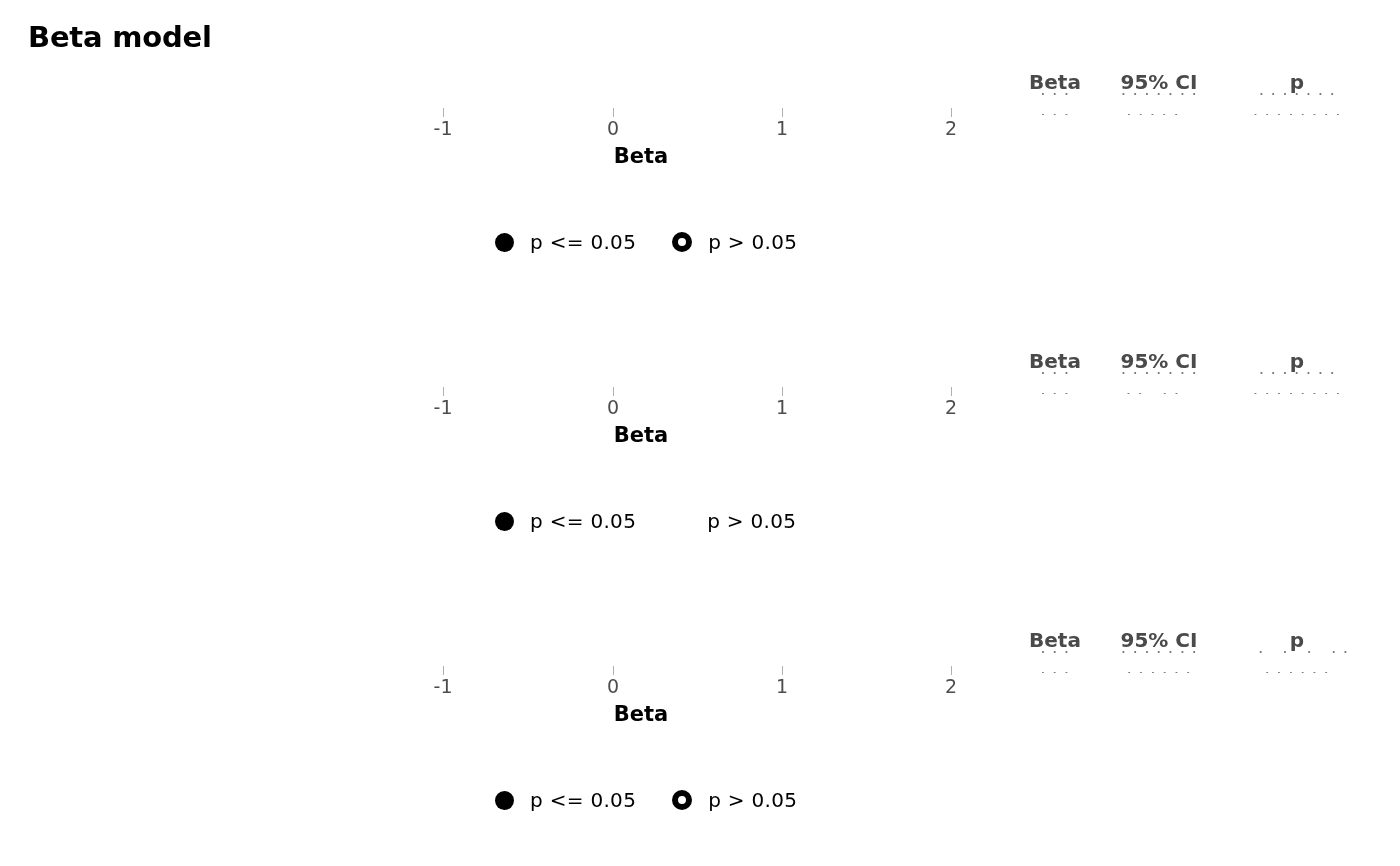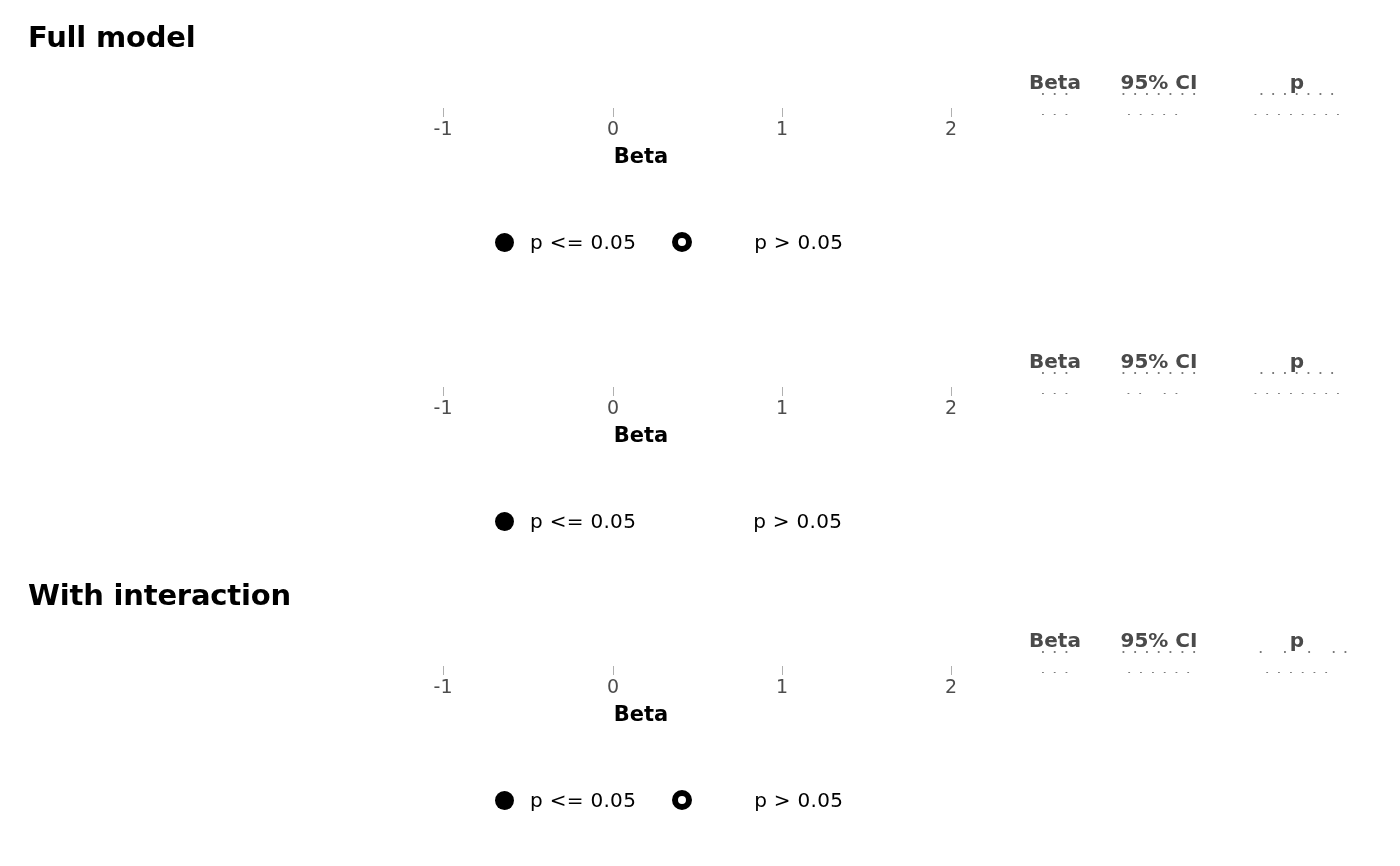--- a/index.html
+++ b/index.html
@@ -95,21 +95,21 @@
     top: 226px;
     height: 32px;
     display: flex;
     align-items: center;
   }
   .legend-item {
     display: flex;
     align-items: center;
     white-space: nowrap;
   }
-  .legend-item + .legend-item { margin-left: 36px; gap: 46px; }
+  .legend-item + .legend-item { margin-left: 36px; }
 
   .marker {
     display: inline-block;
     width: 19px;
     height: 19px;
     border-radius: 50%;
     flex: none;
   }
   .marker-filled {
     background: #000000;
@@ -174,21 +174,21 @@
     letter-spacing: 0.5px;
   }
   .stats-body .row-2 .stats-cell { top: -15px; }
 </style>
 </head>
 <body>
 
 <div class="figure">
 
   <div class="panel panel-1">
-    <div class="panel-title">Full model</div>
+    <div class="panel-title">Beta model</div>
 
     <div class="plot-area"></div>
 
     <div class="axis">
       <div class="tick" style="left:93px"></div>
       <div class="tick-label" style="left:93px">-1</div>
       <div class="tick" style="left:263px"></div>
       <div class="tick-label" style="left:263px">0</div>
       <div class="tick" style="left:432px"></div>
       <div class="tick-label" style="left:432px">1</div>
@@ -277,21 +277,20 @@
         <div class="stats-row row-2">
           <div class="stats-cell col-beta">.   .  .</div>
           <div class="stats-cell col-ci">. .   -    . .    -</div>
           <div class="stats-cell col-p">. .  . . . . .  .</div>
         </div>
       </div>
     </div>
   </div>
 
   <div class="panel panel-3">
-    <div class="panel-title">With interaction</div>
 
     <div class="plot-area"></div>
 
     <div class="axis">
       <div class="tick" style="left:93px"></div>
       <div class="tick-label" style="left:93px">-1</div>
       <div class="tick" style="left:263px"></div>
       <div class="tick-label" style="left:263px">0</div>
       <div class="tick" style="left:432px"></div>
       <div class="tick-label" style="left:432px">1</div>

